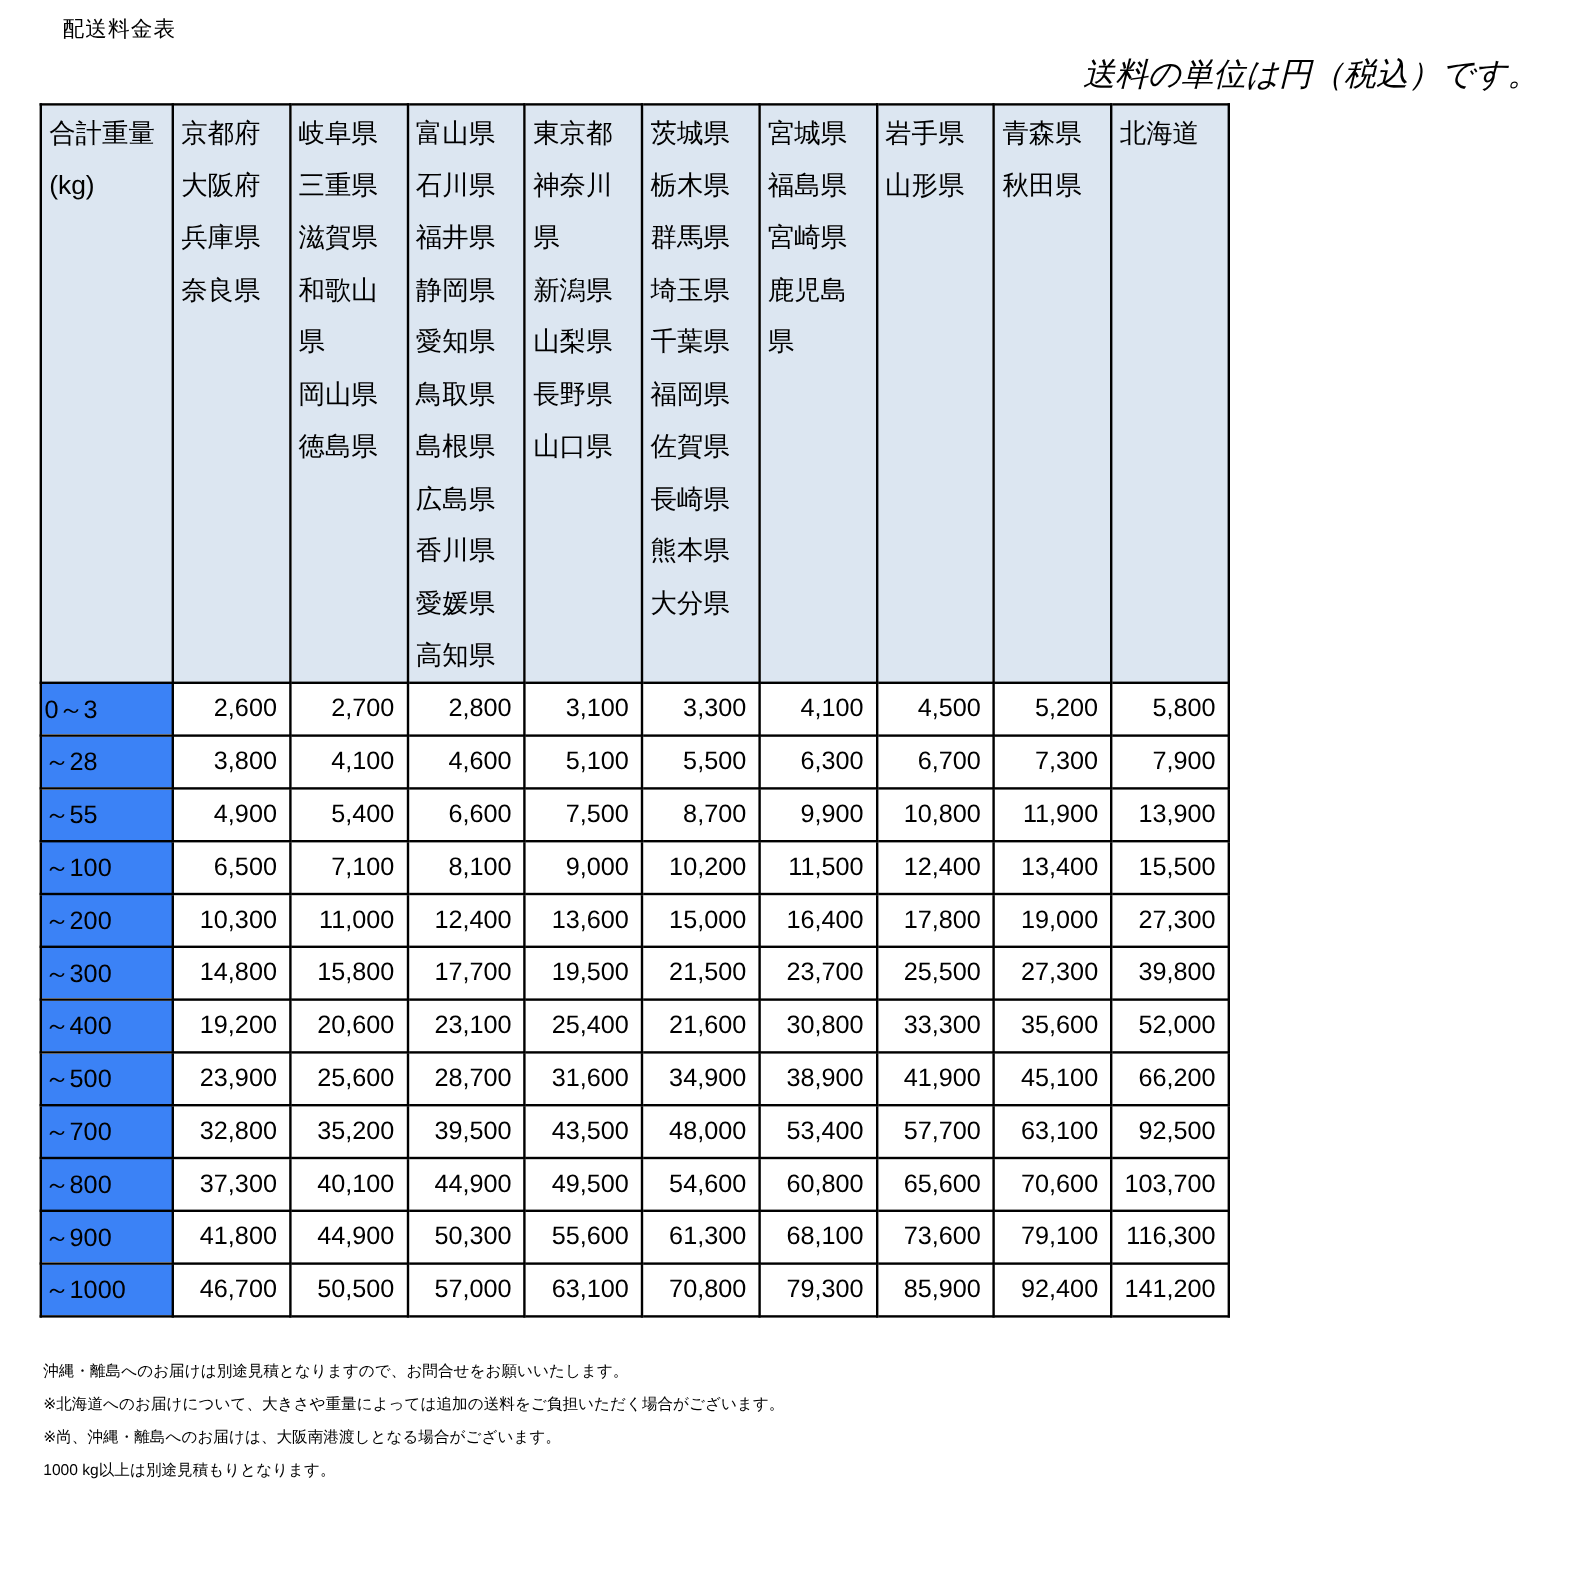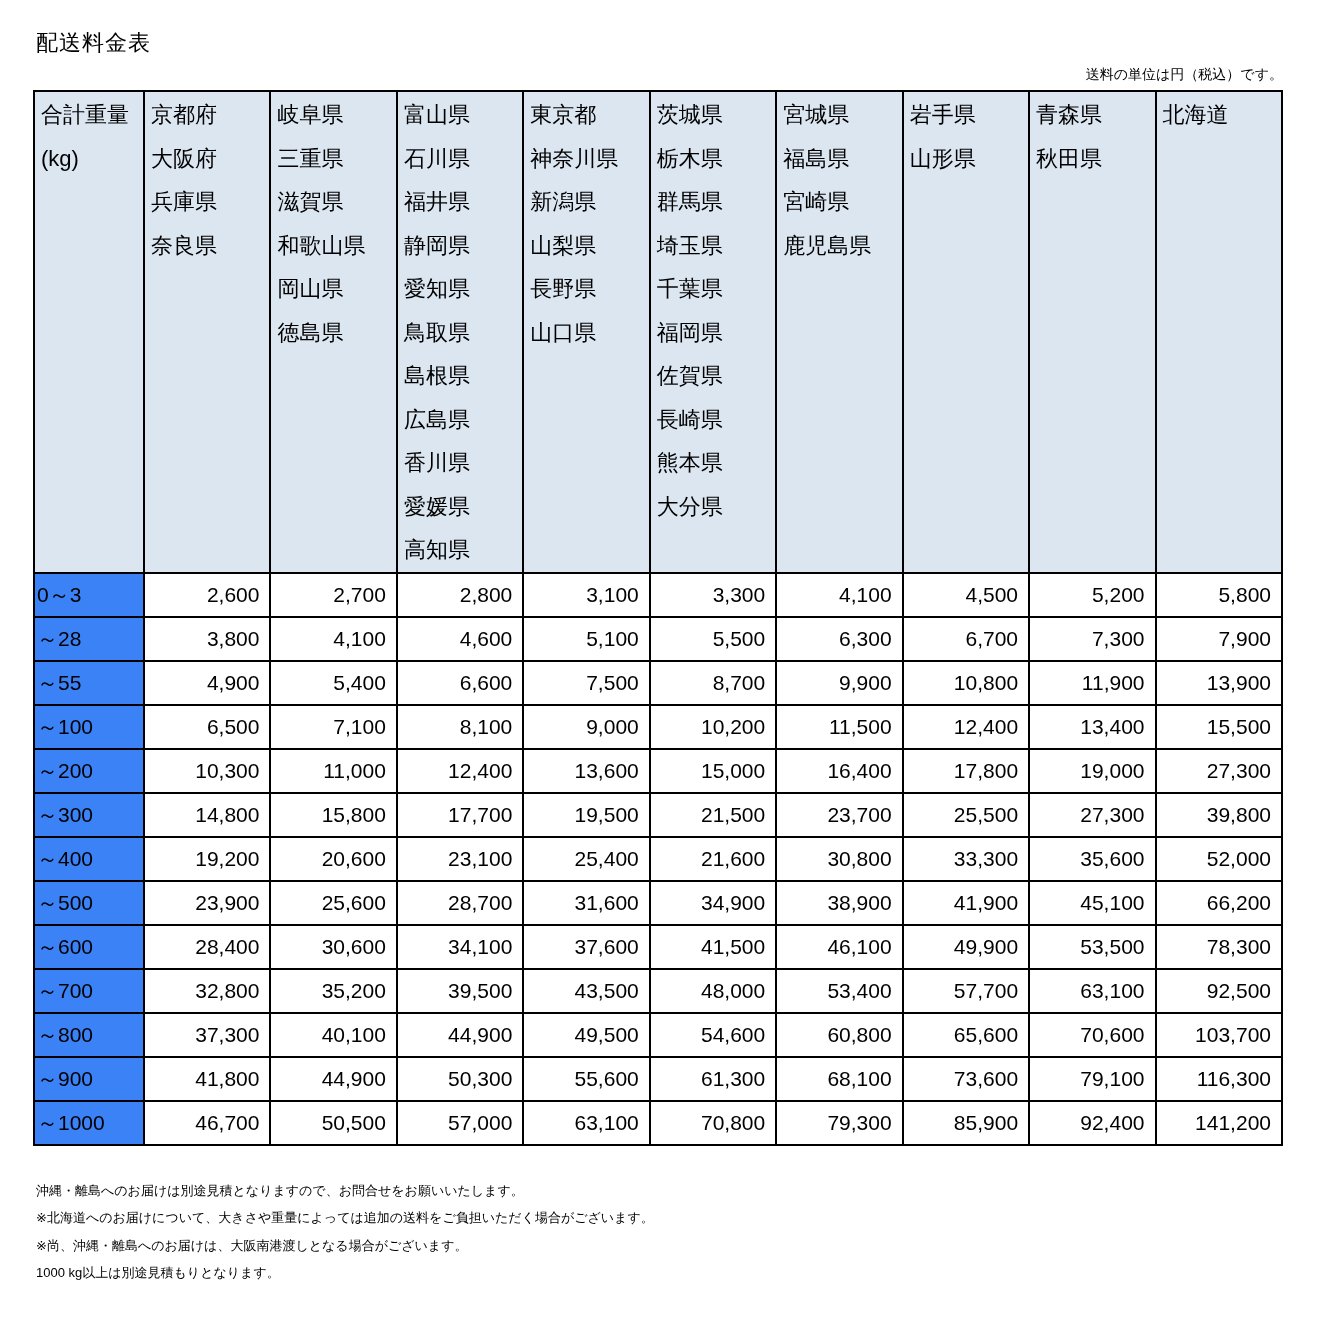--- a/index.html
+++ b/index.html
@@ -12,35 +12,36 @@
   body {
     width: 1320px;
     height: 1320px;
     overflow: hidden;
   }
   .page {
     width: 1250px;
     margin-left: 33px;
   }
   .title {
-    font-size: 22px;
-    padding-top: 28px;
-    margin-left: 3px;
+    font-size: 18px;
+    padding-top: 12px;
+    margin-left: 19px;
     letter-spacing: 1px;
   }
   .unit-note {
-    font-size: 14px;
+    font-size: 27px;
     text-align: right;
     margin-top: 8px;
     margin-bottom: 6px;
+    font-style: italic;
   }
   table.rates {
     border-collapse: collapse;
     table-layout: fixed;
-    width: 1250px;
+    width: 992px;
   }
   table.rates th,
   table.rates td {
     border: 2px solid #000000;
     font-weight: normal;
     overflow: hidden;
   }
   col.wcol { width: 110px; }
   thead tr { height: 478px; }
   thead th {
@@ -237,32 +238,20 @@
         <td class="num">25,600</td>
         <td class="num">28,700</td>
         <td class="num">31,600</td>
         <td class="num">34,900</td>
         <td class="num">38,900</td>
         <td class="num">41,900</td>
         <td class="num">45,100</td>
         <td class="num">66,200</td>
       </tr>
       <tr>
-        <td class="weight">～600</td>
-        <td class="num">28,400</td>
-        <td class="num">30,600</td>
-        <td class="num">34,100</td>
-        <td class="num">37,600</td>
-        <td class="num">41,500</td>
-        <td class="num">46,100</td>
-        <td class="num">49,900</td>
-        <td class="num">53,500</td>
-        <td class="num">78,300</td>
-      </tr>
-      <tr>
         <td class="weight">～700</td>
         <td class="num">32,800</td>
         <td class="num">35,200</td>
         <td class="num">39,500</td>
         <td class="num">43,500</td>
         <td class="num">48,000</td>
         <td class="num">53,400</td>
         <td class="num">57,700</td>
         <td class="num">63,100</td>
         <td class="num">92,500</td>

